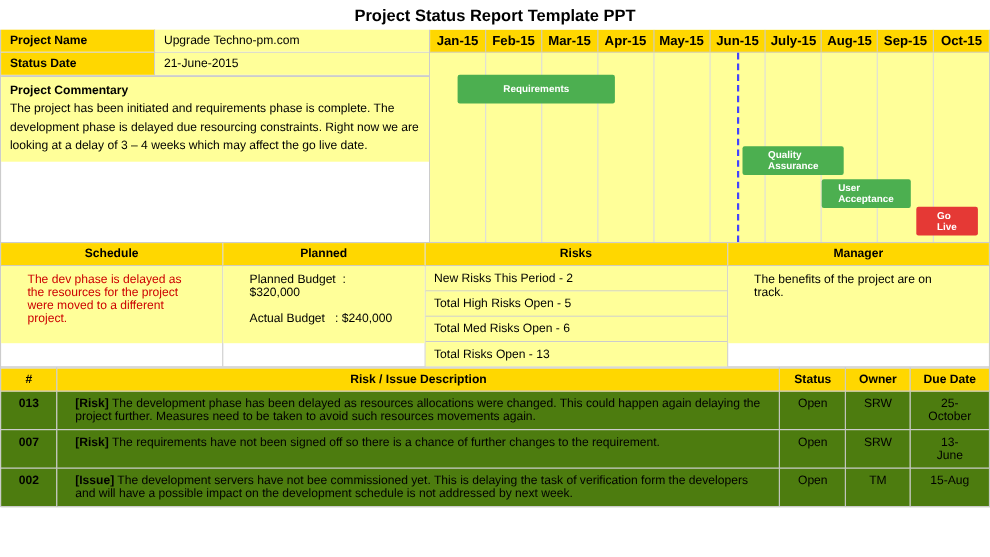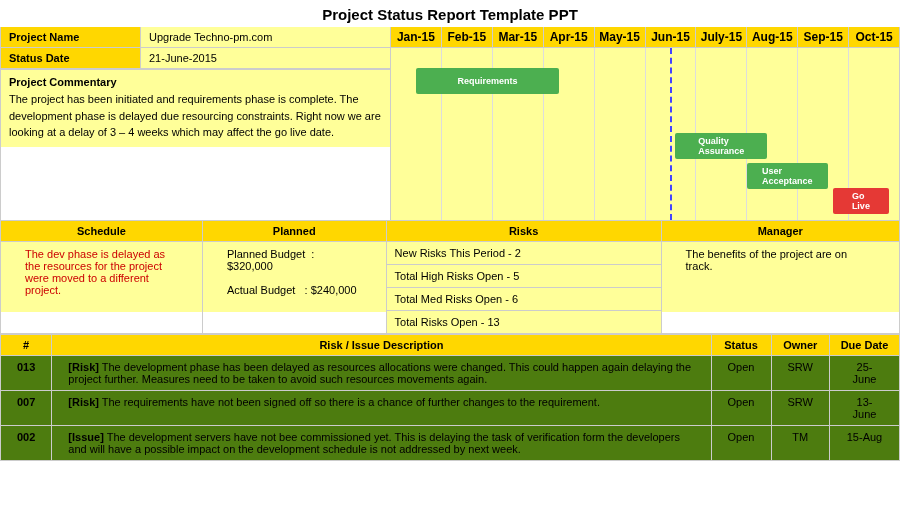--- a/index.html
+++ b/index.html
@@ -299,21 +299,21 @@
       <th style="width:55px">Owner</th>
       <th style="width:70px">Due Date</th>
     </tr>
   </thead>
   <tbody id="risk-table-body">
       <tr>
         <td class="td-num">013</td>
         <td><strong>[Risk]</strong> The development phase has been delayed as resources allocations were changed. This could happen again delaying the project further. Measures need to be taken to avoid such resources movements again.</td>
         <td class="td-status">Open</td>
         <td class="td-owner">SRW</td>
-        <td class="td-due">25-June</td>
+        <td class="td-due">25-October</td>
       </tr>
       <tr>
         <td class="td-num">007</td>
         <td><strong>[Risk]</strong> The requirements have not been signed off so there is a chance of further changes to the requirement.</td>
         <td class="td-status">Open</td>
         <td class="td-owner">SRW</td>
         <td class="td-due">13-June</td>
       </tr>
       <tr>
         <td class="td-num">002</td>

